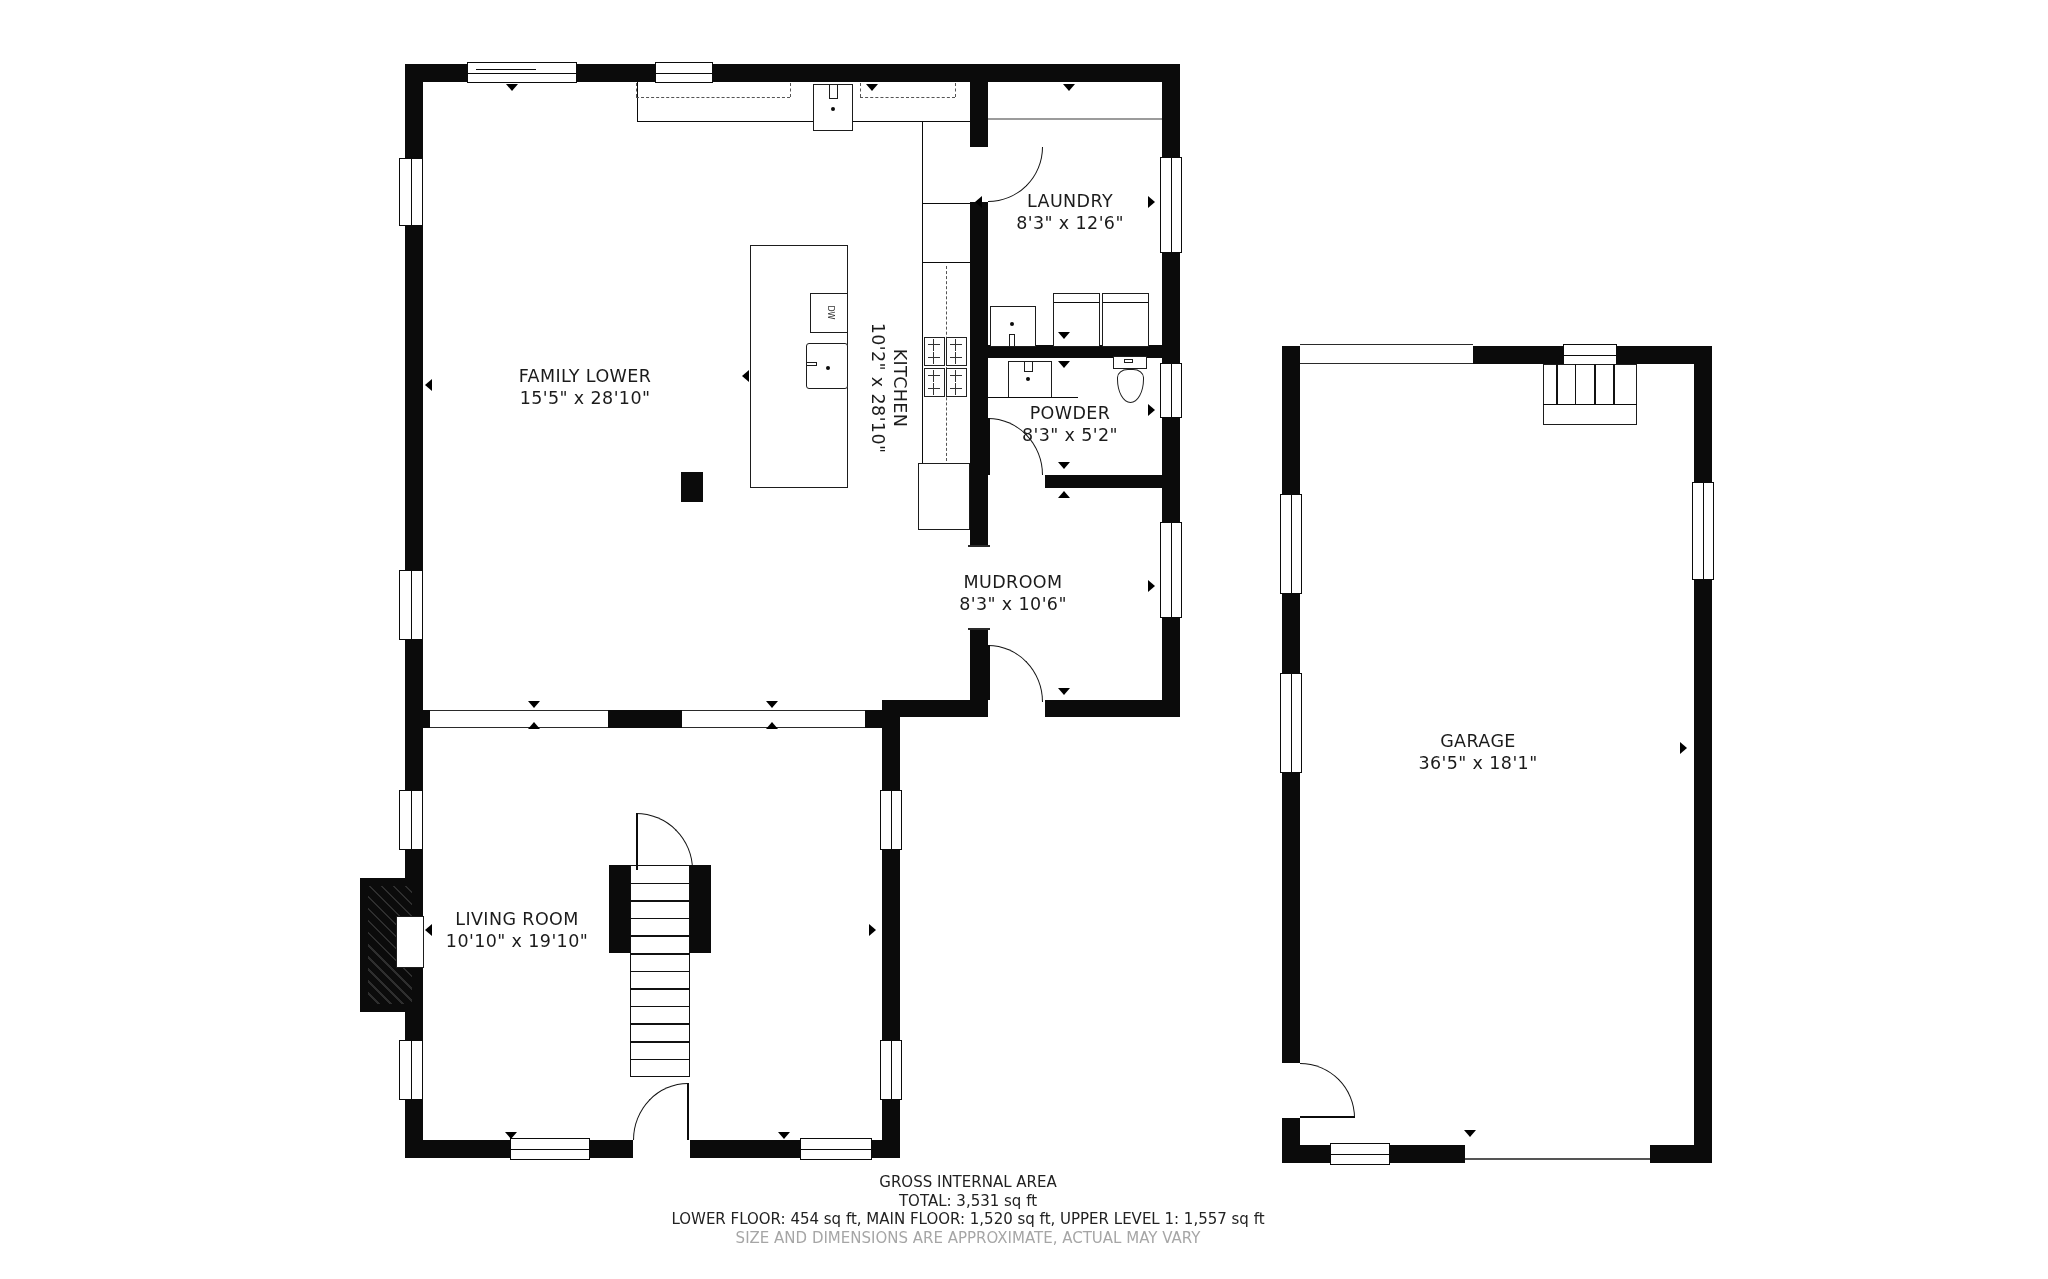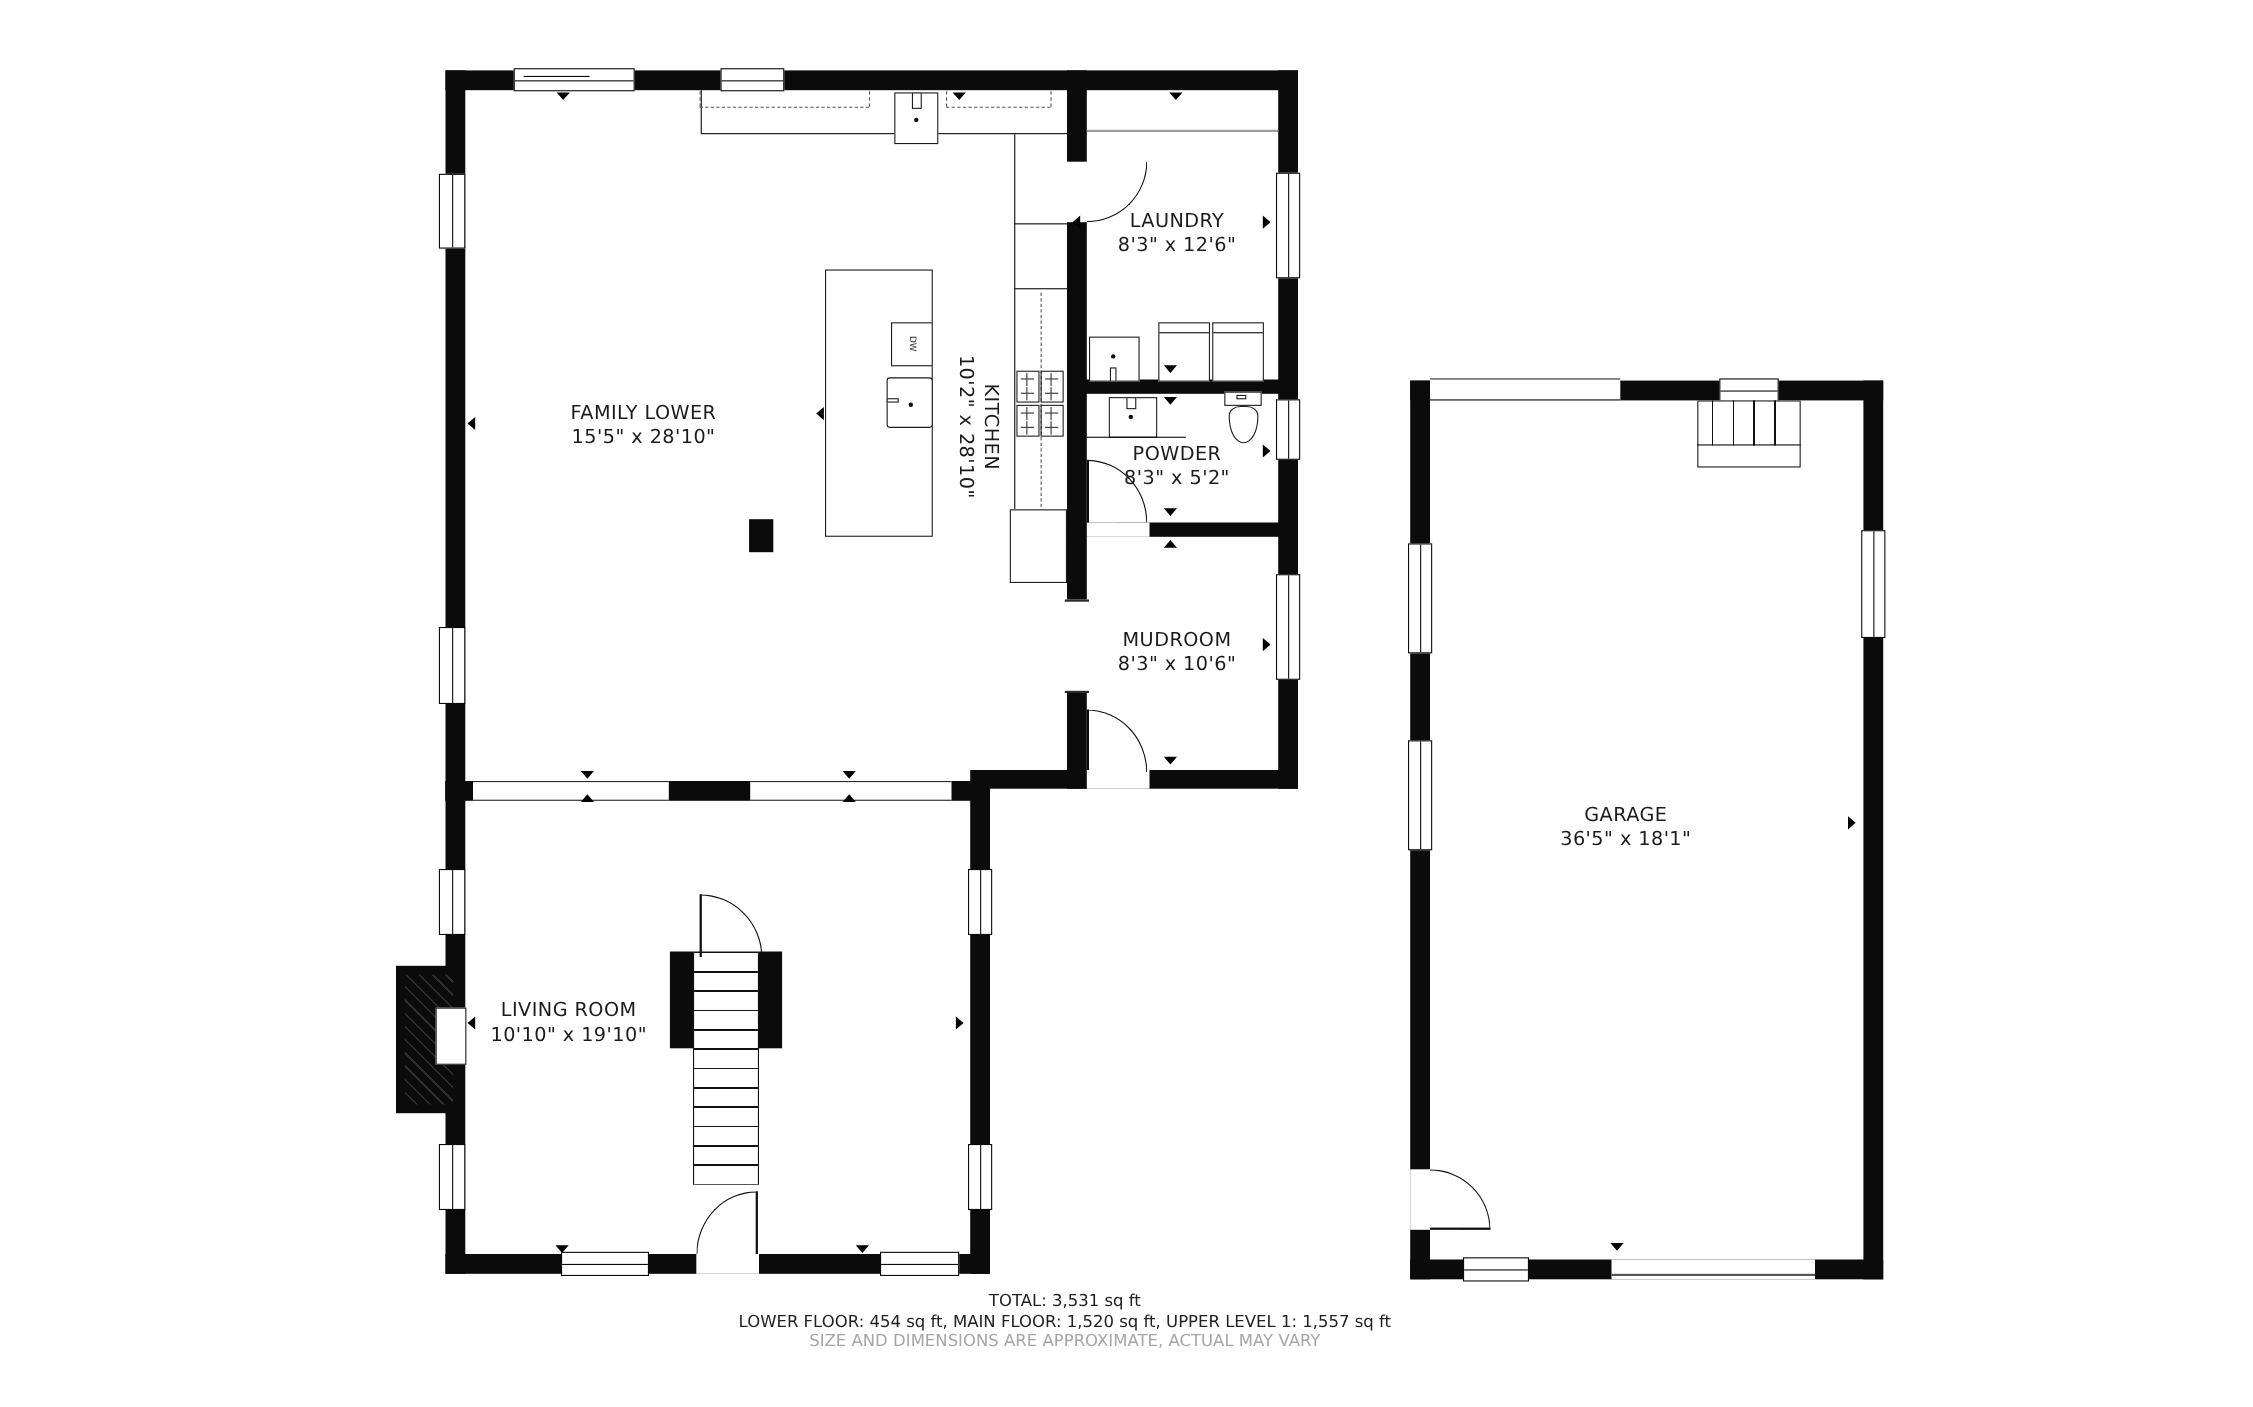--- a/index.html
+++ b/index.html
@@ -215,33 +215,34 @@
     <div>10'2" x 28'10"</div>
   </div>
   <div class="lbl" style="left:960px;top:190px;width:220px">
     <div>LAUNDRY</div>
     <div>8'3" x 12'6"</div>
   </div>
   <div class="lbl" style="left:960px;top:402px;width:220px">
     <div>POWDER</div>
     <div>8'3" x 5'2"</div>
   </div>
-  <div class="lbl" style="left:960px;top:571px;width:220px">
+  <div class="lbl" style="left:903px;top:571px;width:220px">
     <div>MUDROOM</div>
     <div>8'3" x 10'6"</div>
   </div>
   <div class="lbl" style="left:397px;top:908px;width:240px">
     <div>LIVING ROOM</div>
     <div>10'10" x 19'10"</div>
   </div>
   <div class="lbl" style="left:1358px;top:730px;width:240px">
     <div>GARAGE</div>
     <div>36'5" x 18'1"</div>
   </div>
 
   <div class="footer" style="left:568px;top:1173px;width:800px">
+    <div>GROSS INTERNAL AREA</div>
     <div>TOTAL: 3,531 sq ft</div>
     <div>LOWER FLOOR: 454 sq ft, MAIN FLOOR: 1,520 sq ft, UPPER LEVEL 1: 1,557 sq ft</div>
     <div class="dim">SIZE AND DIMENSIONS ARE APPROXIMATE, ACTUAL MAY VARY</div>
   </div>
 
 
 </div>
 
 </body></html>

